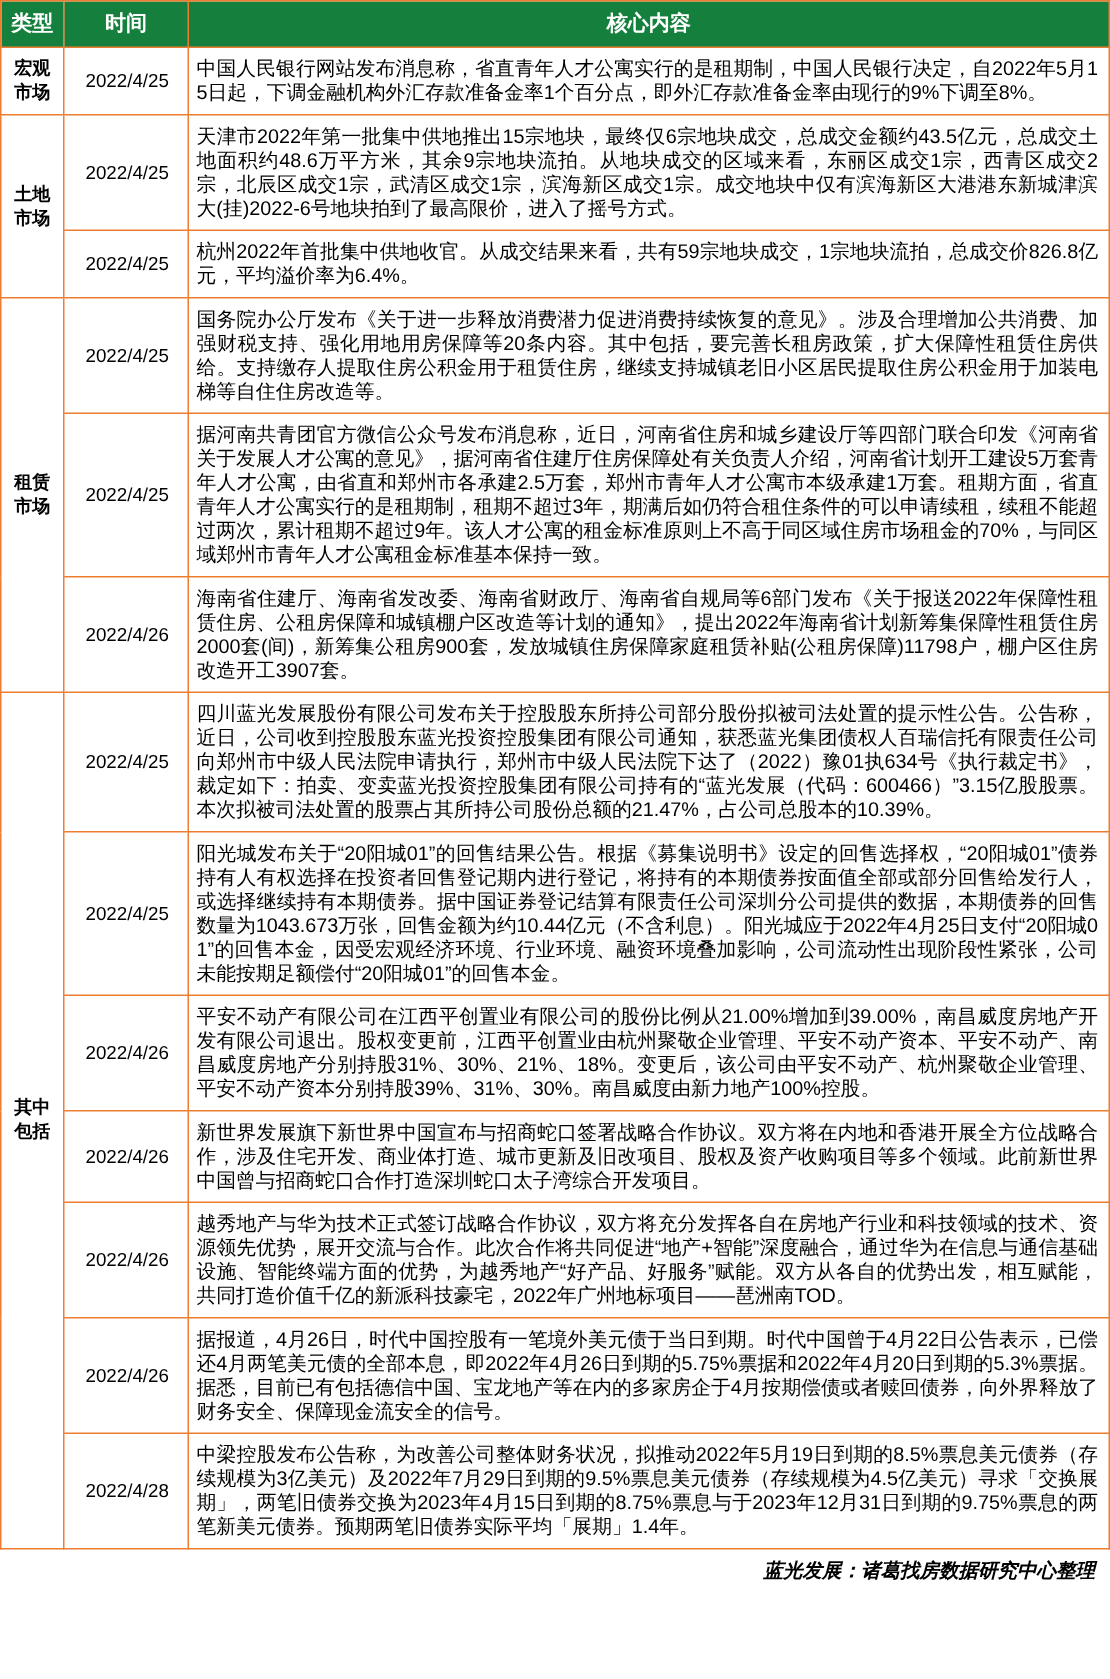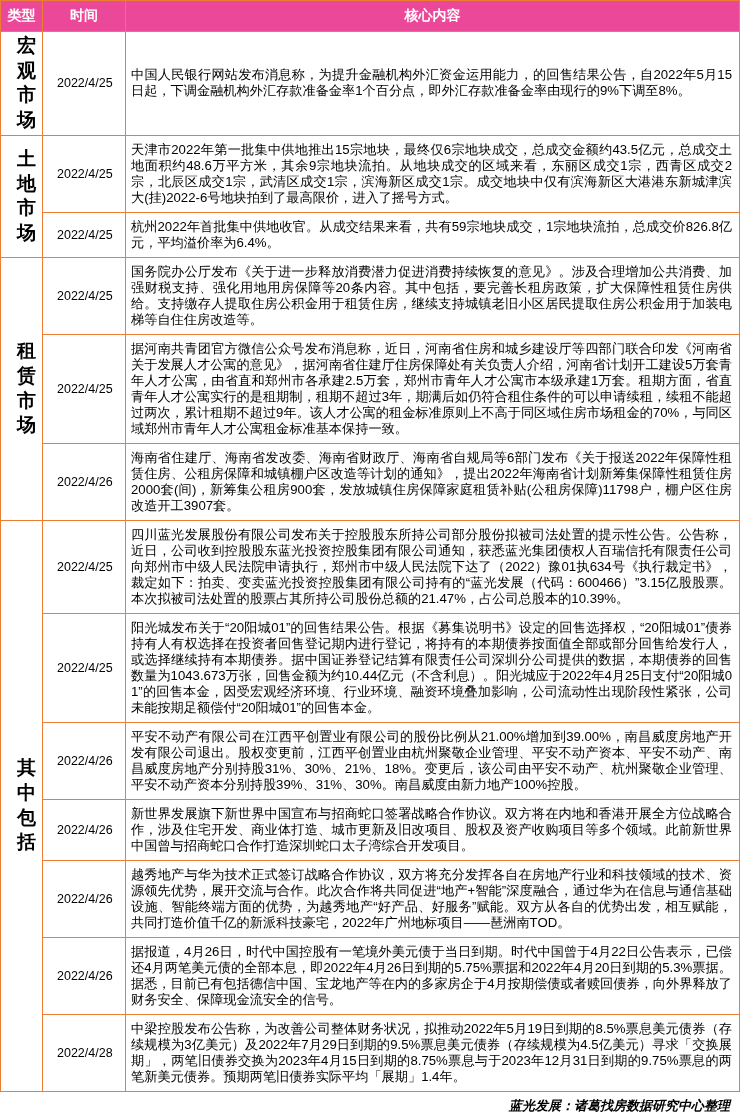--- a/index.html
+++ b/index.html
@@ -17,39 +17,39 @@
     background: #ffffff;
   }
   table.digest {
     width: 740px;
     border-collapse: collapse;
     table-layout: fixed;
   }
   col.c-type { width: 42px; }
   col.c-date { width: 83px; }
   table.digest th {
-    background: #ec4899;
+    background: #15803d;
     color: #ffffff;
     font-weight: bold;
     font-size: 14px;
     text-align: center;
     padding: 6px 2px;
     border: 1px solid #ED7D31;
     margin-left: 17px;
   }
   table.digest td {
     border: 1px solid #ED7D31;
     vertical-align: middle;
     background: #ffffff;
   }
   td.cat {
     font-weight: bold;
-    font-size: 19px;
+    font-size: 12px;
     line-height: 1.3;
-    text-align: right;
+    text-align: center;
     padding: 2px 6px;
     word-break: break-all;
   }
   td.date {
     text-align: center;
     font-size: 12.5px;
     padding: 2px 14px;
     white-space: nowrap;
   }
   td.content {
@@ -81,21 +81,21 @@
       <tr>
         <th>类型</th>
         <th>时间</th>
         <th>核心内容</th>
       </tr>
     </thead>
     <tbody>
       <tr>
         <td class="cat" rowspan="1">宏观市场</td>
         <td class="date">2022/4/25</td>
-        <td class="content">中国人民银行网站发布消息称，为提升金融机构外汇资金运用能力，的回售结果公告，自2022年5月15日起，下调金融机构外汇存款准备金率1个百分点，即外汇存款准备金率由现行的9%下调至8%。</td>
+        <td class="content">中国人民银行网站发布消息称，省直青年人才公寓实行的是租期制，中国人民银行决定，自2022年5月15日起，下调金融机构外汇存款准备金率1个百分点，即外汇存款准备金率由现行的9%下调至8%。</td>
       </tr>
       <tr>
         <td class="cat" rowspan="2">土地市场</td>
         <td class="date">2022/4/25</td>
         <td class="content">天津市2022年第一批集中供地推出15宗地块，最终仅6宗地块成交，总成交金额约43.5亿元，总成交土地面积约48.6万平方米，其余9宗地块流拍。从地块成交的区域来看，东丽区成交1宗，西青区成交2宗，北辰区成交1宗，武清区成交1宗，滨海新区成交1宗。成交地块中仅有滨海新区大港港东新城津滨大(挂)2022-6号地块拍到了最高限价，进入了摇号方式。</td>
       </tr>
       <tr>
         <td class="date">2022/4/25</td>
         <td class="content">杭州2022年首批集中供地收官。从成交结果来看，共有59宗地块成交，1宗地块流拍，总成交价826.8亿元，平均溢价率为6.4%。</td>
       </tr>

